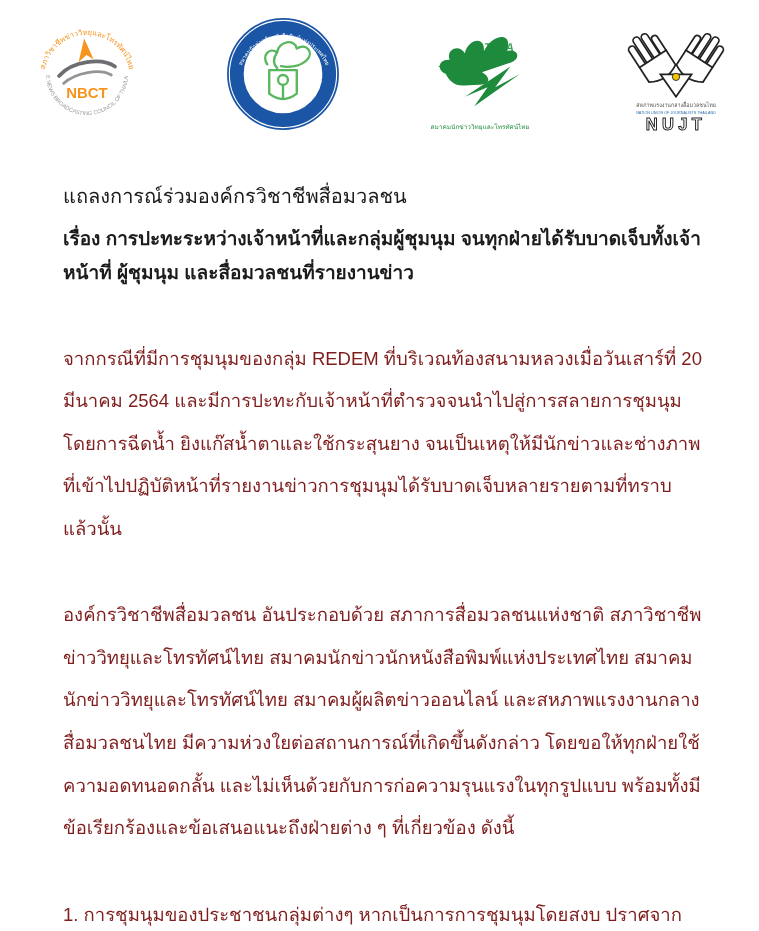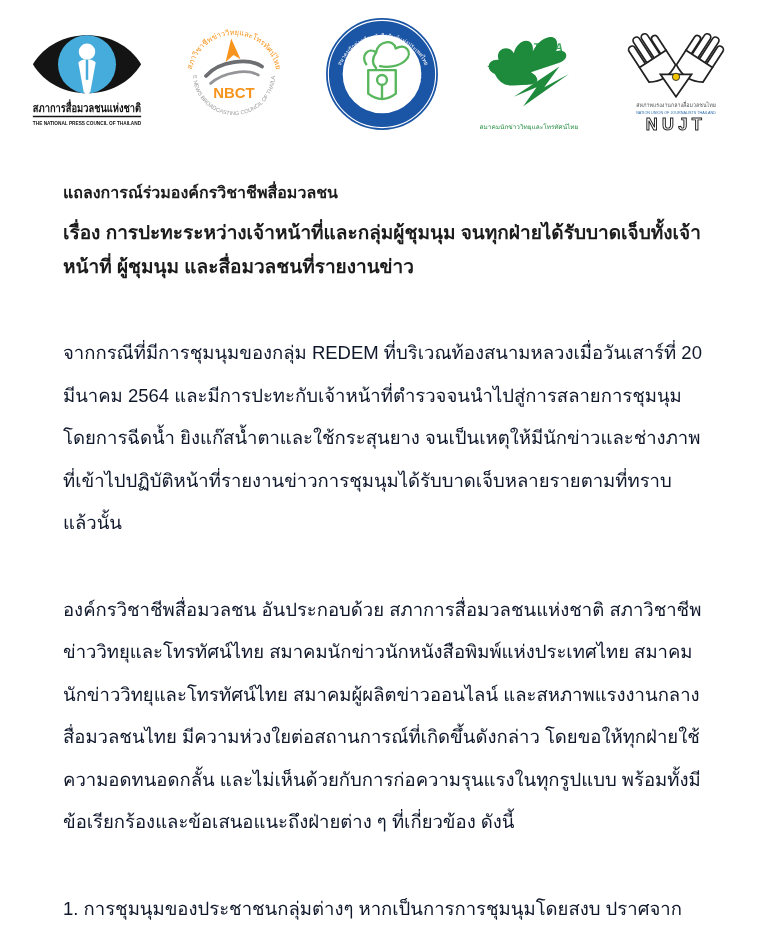--- a/index.html
+++ b/index.html
@@ -12,52 +12,40 @@
   
   .logos{
     display:flex;justify-content:space-between;align-items:flex-start;
     padding:12px 26px 0 30px;height:130px;
   }
   .logo-cell{width:114px;display:flex;flex-direction:column;align-items:center;}
   .logo-cell svg{display:block;}
   
   .content{padding:0 56px 0 63px;}
   .doc-title{
-    font-size:16px;font-weight:bold;color:#1b1b1b;
+    font-size:20px;font-weight:normal;color:#1b1b1b;
     margin:40px 0 12px;line-height:1.4;
   }
   .doc-subject{
     font-size:19px;font-weight:bold;color:#1b1b1b;
     margin:8px 0 0;line-height:1.78;
   }
   .para{
-    font-size:18.5px;color:#0f172a;margin:44px 0 0;line-height:2.3;
+    font-size:18.5px;color:#7f1d1d;margin:44px 0 0;line-height:2.3;
   }
   .t-black{fill:#111;}
   .sonp-word{font-weight:bold;letter-spacing:1px;}
 </style>
 </head>
 <body>
 
 <div class="page">
 
   <div class="logos">
 
-    <div class="logo-cell">
-      <svg width="116" height="126" viewBox="0 0 120 126">
-        <path d="M4 52 C 28 12, 92 12, 116 52 C 92 92, 28 92, 4 52 Z" fill="#141414"></path>
-        <circle cx="60" cy="52" r="30" fill="#45acdc"></circle>
-        <circle cx="60" cy="39" r="8.5" fill="#ffffff"></circle>
-        <path d="M51 50 C 55 45.5, 65 45.5, 69 50 L 63.5 80 L 60 85 L 56.5 80 Z" fill="#ffffff"></path>
-        <line x1="60" y1="47" x2="60" y2="68" stroke="#45acdc" stroke-width="2.6"></line>
-        <text x="60" y="101" font-size="12.5" font-weight="bold" text-anchor="middle" class="t-black" textLength="112" lengthAdjust="spacingAndGlyphs">สภาการสื่อมวลชนแห่งชาติ</text>
-        <line x1="4" y1="106" x2="116" y2="106" stroke="#141414" stroke-width="1.6"></line>
-        <text x="60" y="115" font-size="6.2" font-weight="bold" text-anchor="middle" class="t-black" textLength="112" lengthAdjust="spacingAndGlyphs">THE NATIONAL PRESS COUNCIL OF THAILAND</text>
-      </svg>
-    </div>
 
     <div class="logo-cell">
       <svg width="112" height="126" viewBox="0 0 120 126">
         <defs>
           <path id="nbctTop" d="M14 66 A46 46 0 0 1 106 66"></path>
           <path id="nbctBot" d="M16 62 A44 44 0 0 0 104 62"></path>
         </defs>
         <text font-size="8" fill="#f7941d">
           <textPath href="#nbctTop" startOffset="50%" text-anchor="middle">สภาวิชาชีพข่าววิทยุและโทรทัศน์ไทย</textPath>
         </text>

